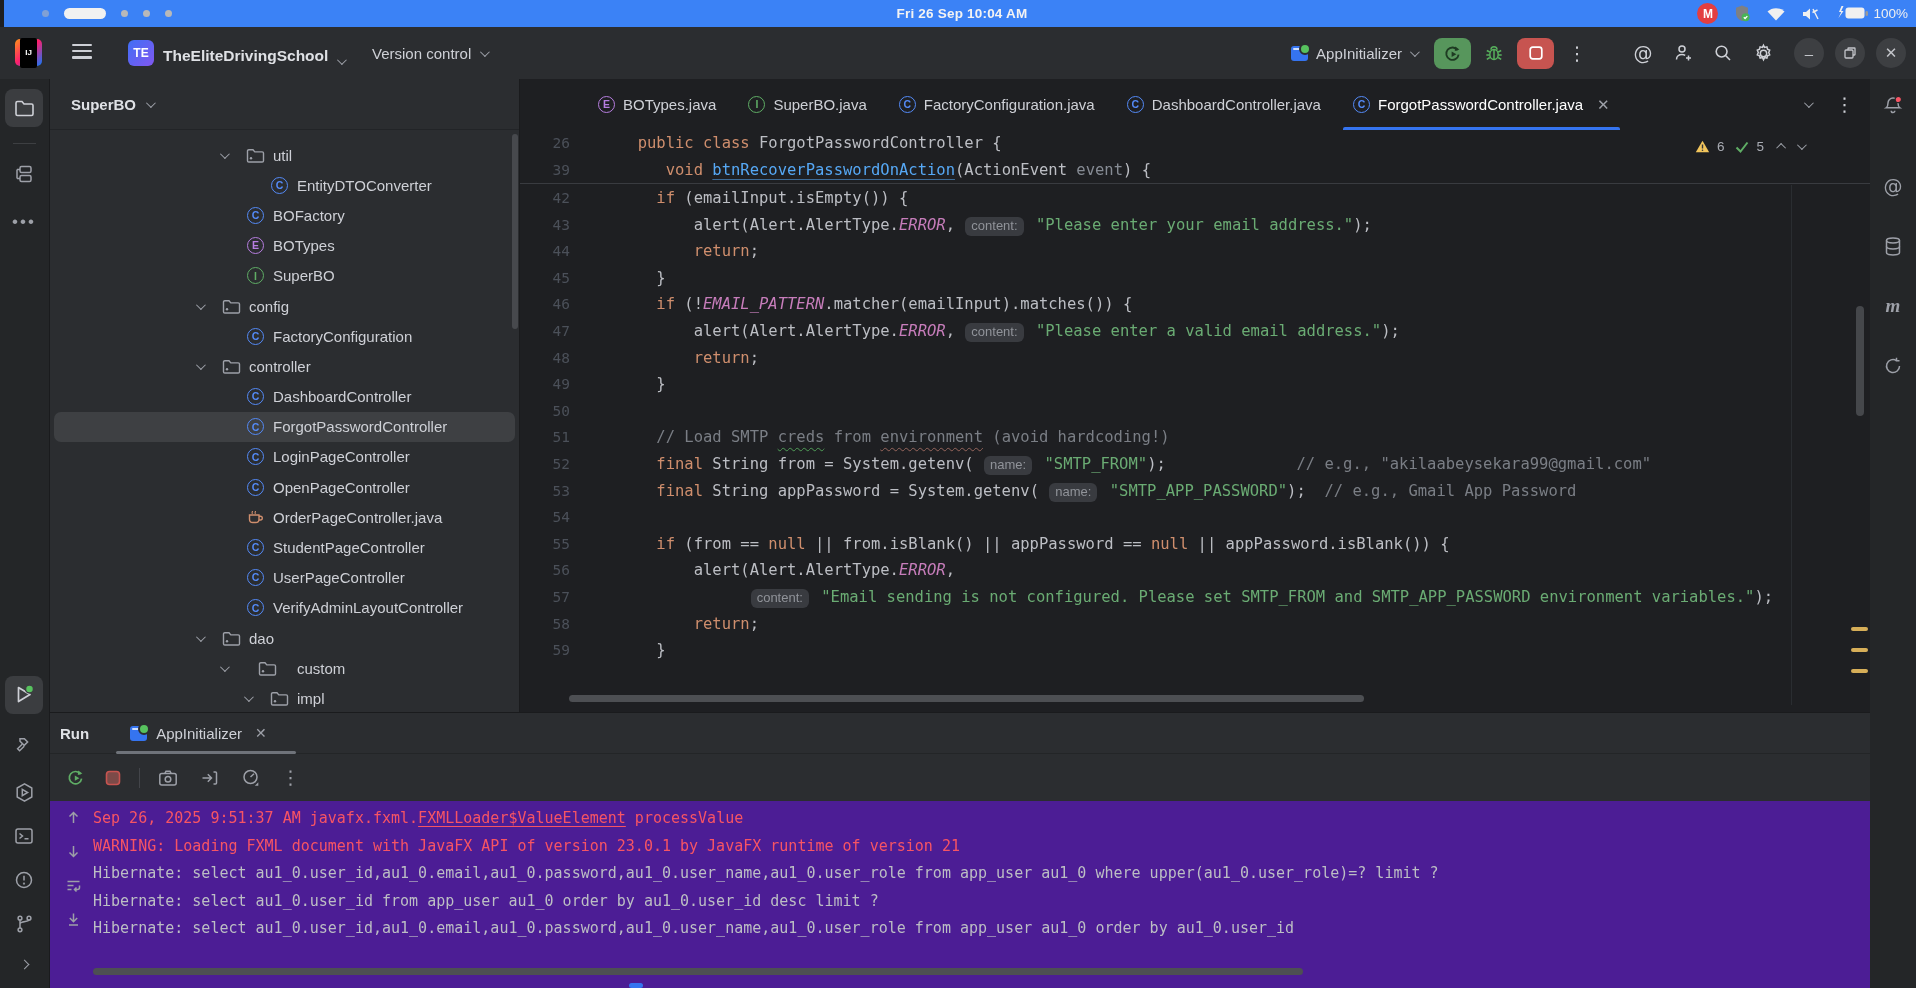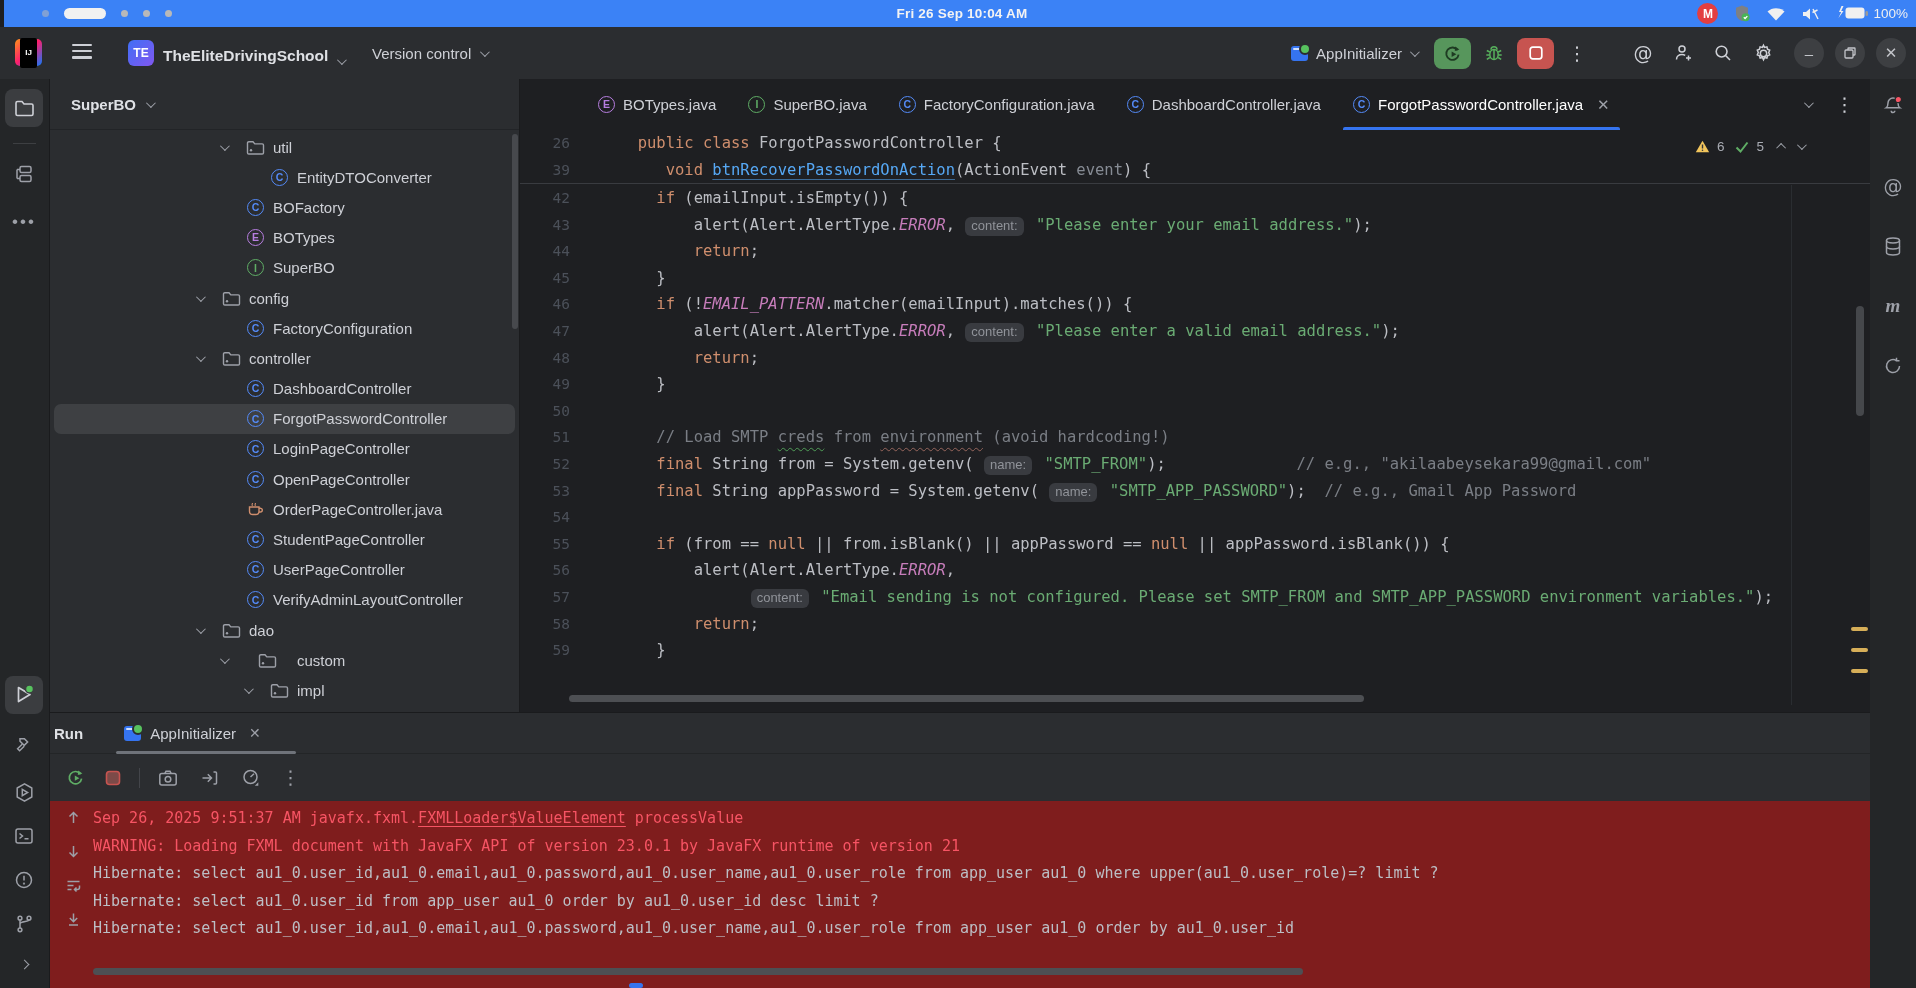--- a/index.html
+++ b/index.html
@@ -106,26 +106,26 @@
            font-size:13px;margin:0 3px 0 1px;display:inline-block;line-height:16px}
   .tk-sqg{color:#7a7e85;text-decoration:underline wavy #4f9d57;text-underline-offset:5px;text-decoration-thickness:1px}
   .tk-sqr{color:#7a7e85;text-decoration:underline wavy #96655c;text-underline-offset:5px;text-decoration-thickness:1px}
   .tk-rd{color:#f75464}
   .tk-rdu{color:#f75464;text-decoration:underline;text-underline-offset:3px}
   .tk-gy2{color:#bcbec4}
 
   
   #run-panel{position:absolute;left:50px;top:712px;width:1820px;height:276px;background:#2b2d30;border-top:1px solid #1a1b1d}
   #run-header{height:40px;display:flex;align-items:center;border-bottom:1px solid #232527;position:relative}
-  #run-title{font-size:15px;font-weight:700;color:#dfe1e5;margin-left:4px}
+  #run-title{font-size:15px;font-weight:700;color:#dfe1e5;margin-left:10px}
   #run-tab{display:flex;align-items:center;gap:9px;margin-left:41px;font-size:15px;color:#ced0d6}
   #run-tab-underline{position:absolute;left:66px;bottom:-1px;width:180px;height:3px;background:#6f737a;border-radius:2px}
   #run-toolbar{height:47px;display:flex;align-items:center;gap:14px;padding-left:16px}
   .rt-sep{width:1px;height:20px;background:#43454a}
-  #console{position:absolute;left:0;top:88px;right:0;bottom:0;background:#7f1d1d}
+  #console{position:absolute;left:0;top:88px;right:0;bottom:0;background:#4c1d95}
   #console-gutter{position:absolute;left:8px;top:8px;width:30px;display:flex;flex-direction:column;gap:17px;align-items:center}
   #console-lines{position:absolute;left:43px;top:4px;right:0;font-family:"DejaVu Sans Mono",monospace}
   .console-line{height:27.6px;line-height:27.6px;white-space:pre;font-size:15px}
   #console-hscroll{position:absolute;left:43px;bottom:14px;width:1210px;height:7px;border-radius:4px;background:#4d4f53}
   #bottom-dot{position:absolute;left:629px;top:983px;width:14px;height:5px;border-radius:3px;background:#3574f0}
 </style>
 </head>
 <body>
 
 <div id="menubar">
@@ -330,21 +330,21 @@
       </svg>
   </div>
 </div>
 
 <div id="project-panel">
   <div id="project-header">
     <span>SuperBO</span>
     <span class="chv"></span>
   </div>
   <div id="tree">
-      <div class="trow" style="padding-left: 167px;">
+      <div class="trow" style="padding-left: 167px; margin-top: 8px;">
         <span class="tchv">
           <span class="chv"></span>
         </span>
         <span class="ticon">
           <span>
             <svg width="19" height="17" viewBox="0 0 19 17" stroke="#9da0a8" stroke-width="1.4" fill="none">
               <path d="M1.5 4 a1.3 1.3 0 0 1 1.3-1.3 H7 l1.8 2.2 h7.4 A1.3 1.3 0 0 1 17.5 6.2 V13.7 a1.3 1.3 0 0 1-1.3 1.3 H2.8 a1.3 1.3 0 0 1-1.3-1.3 Z"></path>
               <circle cx="5" cy="11.3" r="1.2" fill="#9da0a8" stroke="none"></circle>
             </svg>
           </span>

